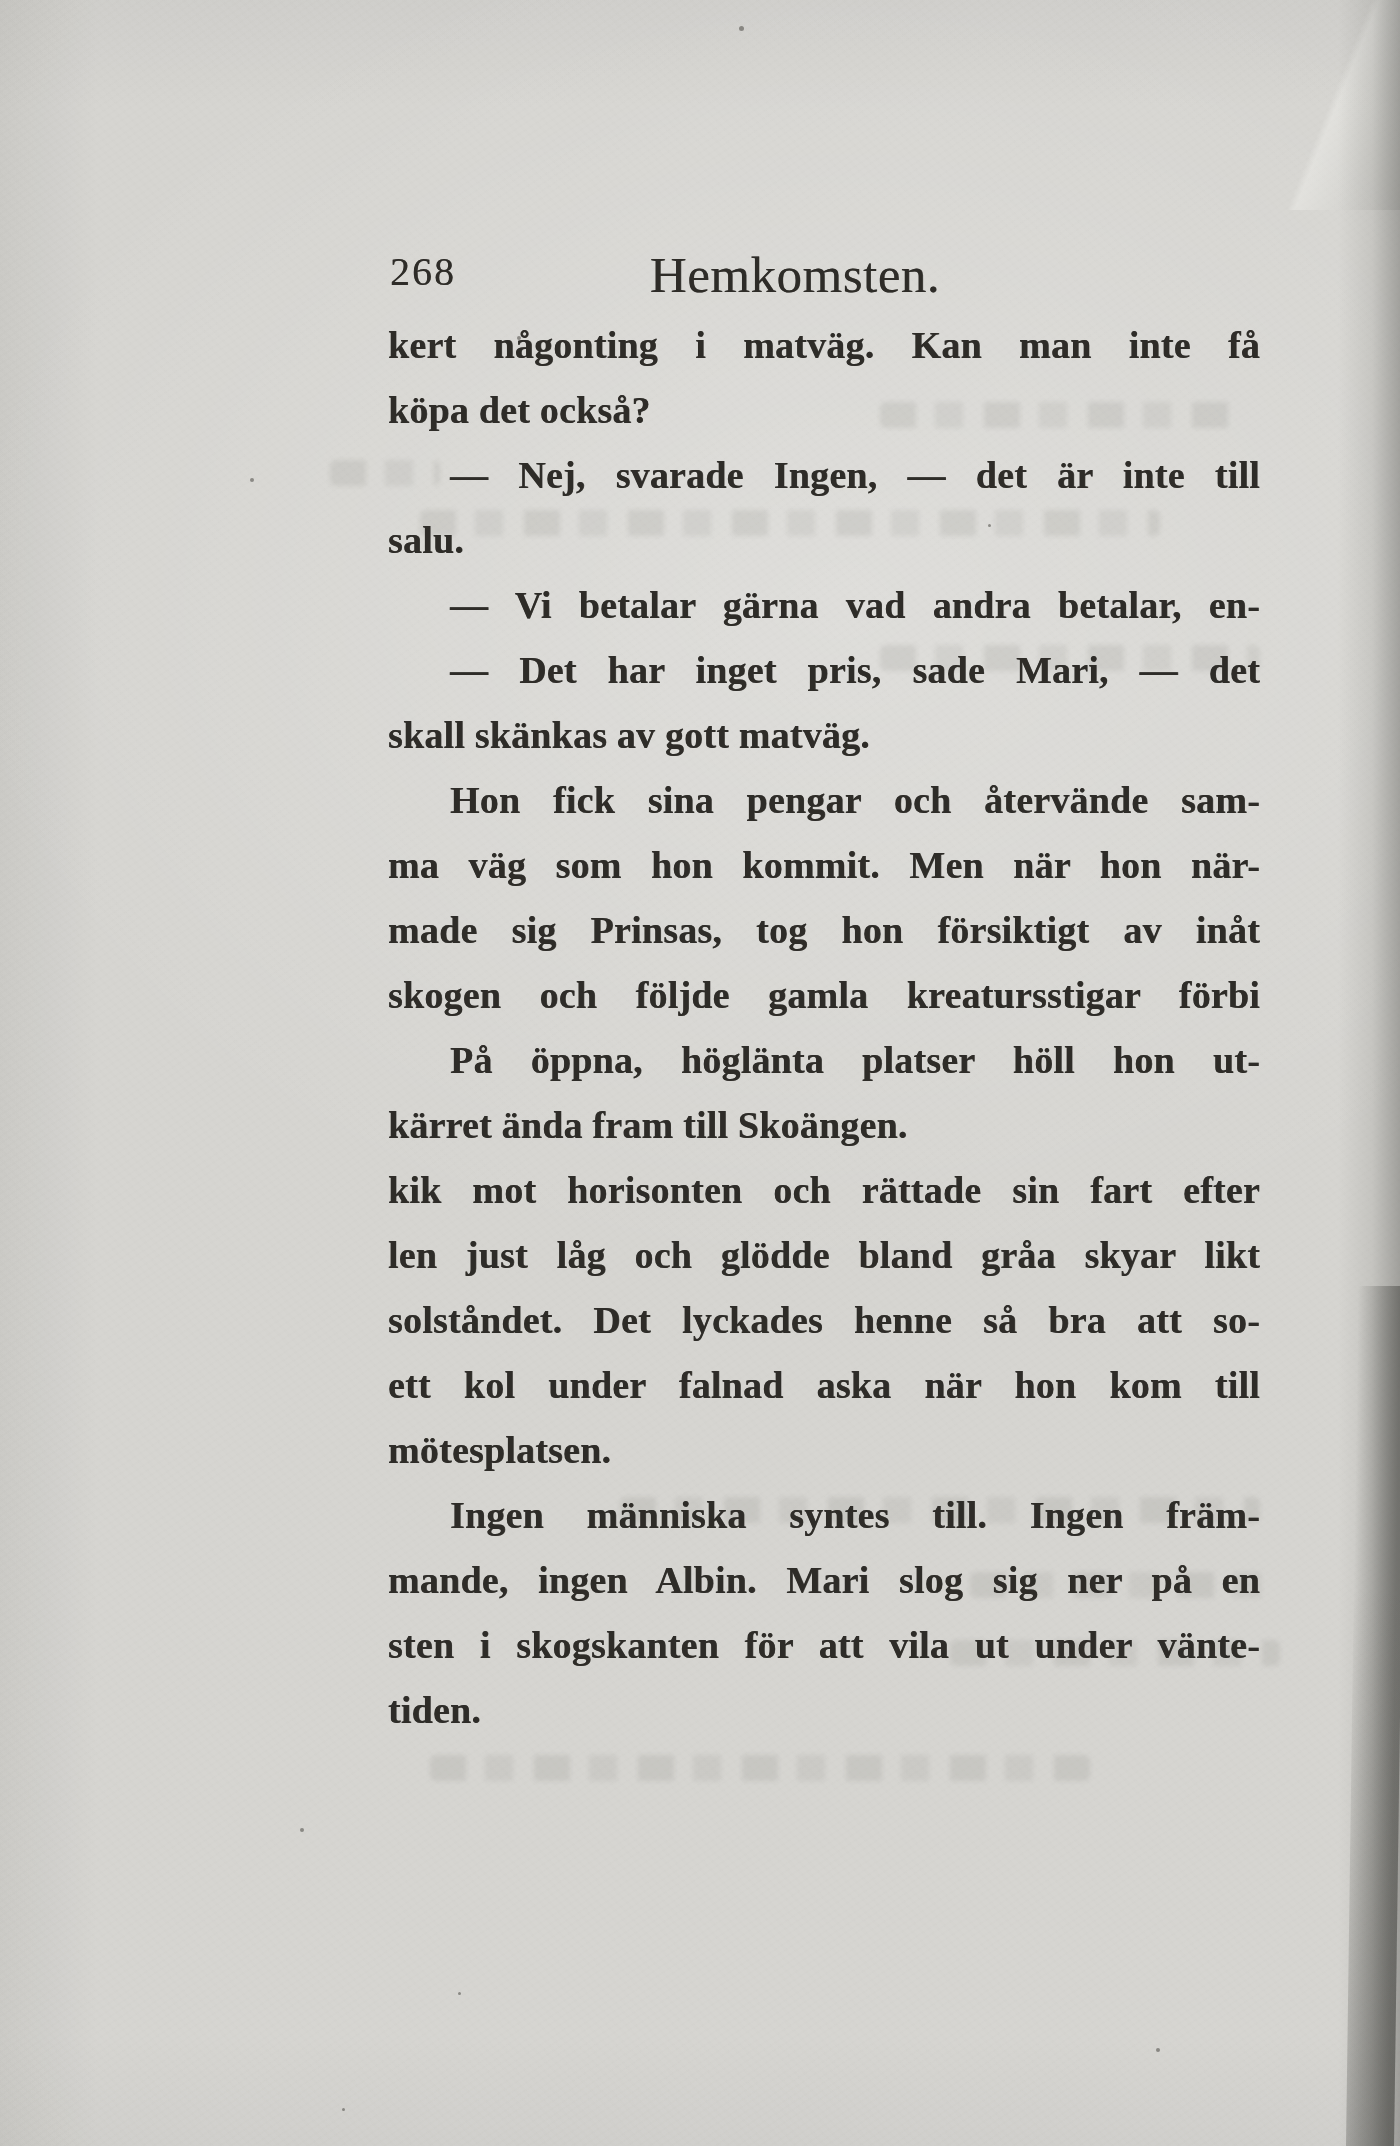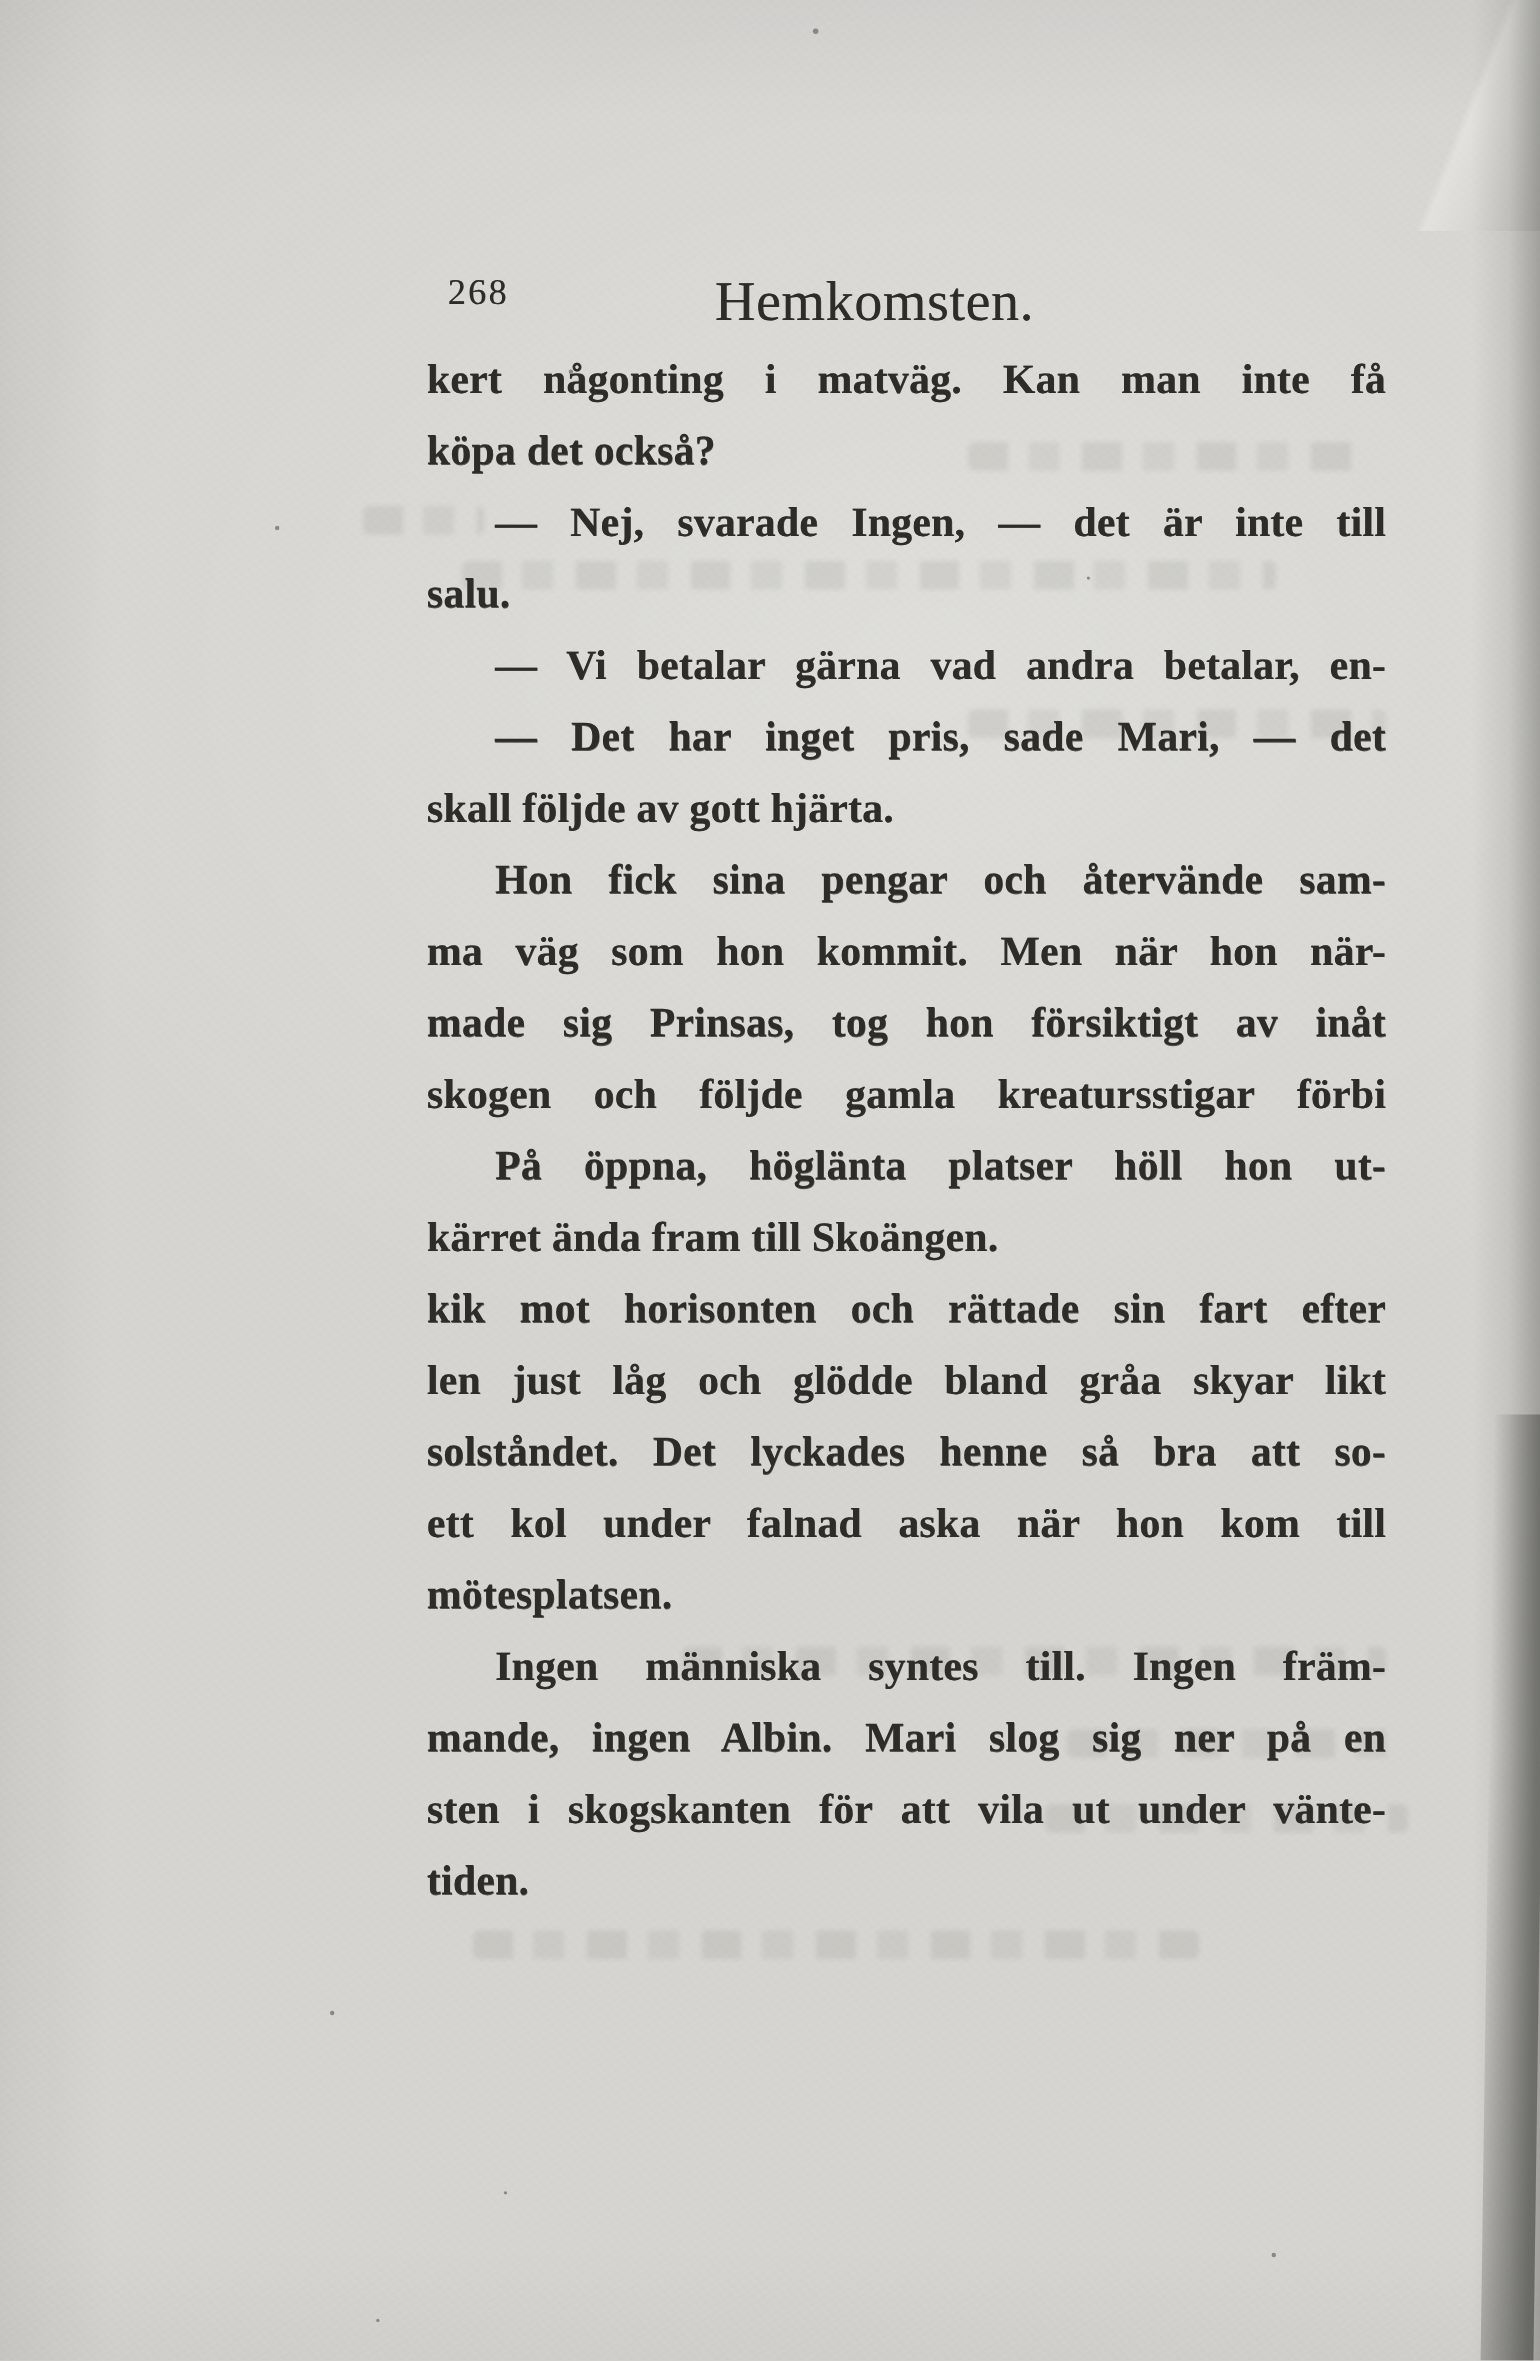--- a/index.html
+++ b/index.html
@@ -30,23 +30,22 @@
       linear-gradient(to right, rgba(84,84,80,0) 0%, rgba(70,70,66,0.52) 88%);
     transform:skewX(-0.8deg);
   }
   .edge-top-right {
     position:absolute; top:0; right:0; width:320px; height:210px;
     background:linear-gradient(112deg, rgba(0,0,0,0) 72%, rgba(246,246,242,0.35) 74%, rgba(140,140,135,0.22) 100%);
   }
   .header { position:absolute; left:388px; top:246px; width:872px; height:44px; }
   .page-number {
     position:absolute; left:2px; top:2px;
-    font-size:33px; letter-spacing:2px;
+    font-size:40px; letter-spacing:2px;
     text-shadow:0.3px 0.3px 0.6px rgba(46,44,40,0.7);
-    margin-left:17px;
   }
   .running-title {
     position:absolute; left:50%; top:0; transform:translateX(-60%);
     font-size:51px; letter-spacing:0.5px;
     text-shadow:0.3px 0.3px 0.6px rgba(46,44,40,0.7);
   }
   .text-block {
     position:absolute; left:388px; top:313px; width:872px;
     font-size:38px; line-height:65px;
     text-shadow:0.35px 0.35px 0.6px rgba(46,44,40,0.75);
@@ -94,21 +93,21 @@
   <span class="running-title">Hemkomsten.</span>
 </div>
 
 <div class="text-block">
   <div class="line jst">kert någonting i matväg.  Kan man inte få</div>
   <div class="line end">köpa det också?</div>
   <div class="line jst ind">— Nej, svarade Ingen, — det är inte till</div>
   <div class="line end">salu.</div>
   <div class="line jst ind">— Vi betalar gärna vad andra betalar, en-</div>
   <div class="line jst ind">— Det har inget pris, sade Mari, — det</div>
-  <div class="line end">skall följde av gott hjärta.</div>
+  <div class="line end">skall skänkas av gott matväg.</div>
   <div class="line jst ind">Hon fick sina pengar och återvände sam-</div>
   <div class="line jst">ma väg som hon kommit.  Men när hon när-</div>
   <div class="line jst">made sig Prinsas, tog hon försiktigt av inåt</div>
   <div class="line jst">skogen och följde gamla kreatursstigar förbi</div>
   <div class="line jst ind">På öppna, höglänta platser höll hon ut-</div>
   <div class="line end">kärret ända fram till Skoängen.</div>
   <div class="line jst">kik mot horisonten och rättade sin fart efter</div>
   <div class="line jst">len just låg och glödde bland gråa skyar likt</div>
   <div class="line jst">solståndet.  Det lyckades henne så bra att so-</div>
   <div class="line jst">ett kol under falnad aska när hon kom till</div>

